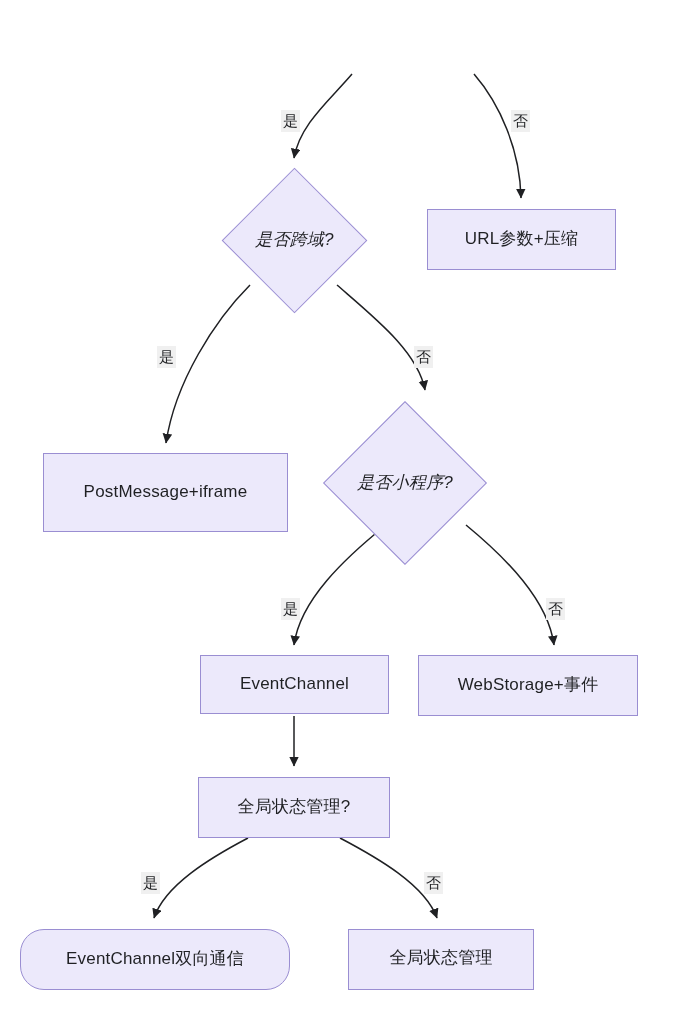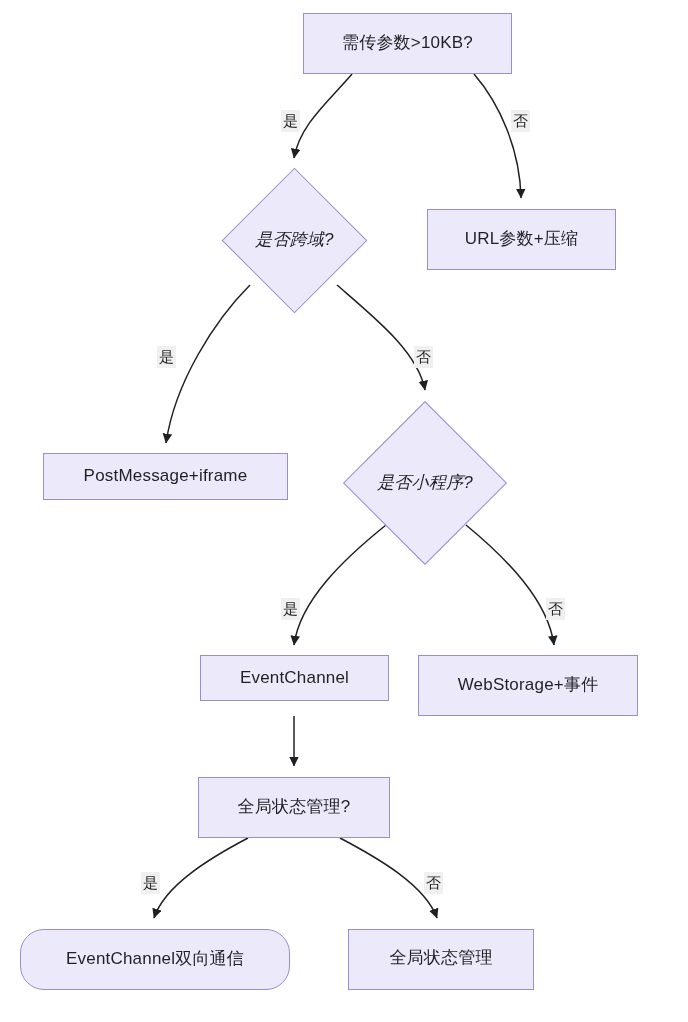--- a/index.html
+++ b/index.html
@@ -99,43 +99,40 @@
 
     <path d="M 466,525 C 506,558 548,600 554,645" fill="none" stroke="#1f2023" stroke-width="1.5" marker-end="url(#arrowhead)"></path>
 
     <path d="M 294,716 L 294,766" fill="none" stroke="#1f2023" stroke-width="1.5" marker-end="url(#arrowhead)"></path>
 
     <path d="M 248,838 C 210,858 165,885 154,918" fill="none" stroke="#1f2023" stroke-width="1.5" marker-end="url(#arrowhead)"></path>
 
     <path d="M 340,838 C 378,858 425,885 437,918" fill="none" stroke="#1f2023" stroke-width="1.5" marker-end="url(#arrowhead)"></path>
   </svg>
 
-  <div class="node rect" style="left:303px; top:13px; width:209px; height:61px;">
-    <span>需传参数&gt;10KB?</span>
-  </div>
 
   <div class="node diamond" style="left:222px; top:168px; width:145px; height:145px;">
     <span class="diamond-shape"></span>
     <span class="diamond-label">是否跨域?</span>
   </div>
 
   <div class="node rect" style="left:427px; top:209px; width:189px; height:61px;">
     <span>URL参数+压缩</span>
   </div>
 
-  <div class="node rect" style="left:43px; top:453px; width:245px; height:47px;">
+  <div class="node rect" style="left:43px; top:453px; width:245px; height:79px;">
     <span>PostMessage+iframe</span>
   </div>
 
-  <div class="node diamond" style="left:343px; top:401px; width:164px; height:164px;">
+  <div class="node diamond" style="left:323px; top:401px; width:164px; height:164px;">
     <span class="diamond-shape" style="width:116px;height:116px;margin-left:-58px;margin-top:-58px;"></span>
     <span class="diamond-label">是否小程序?</span>
   </div>
 
-  <div class="node rect" style="left:200px; top:655px; width:189px; height:46px;">
+  <div class="node rect" style="left:200px; top:655px; width:189px; height:59px;">
     <span>EventChannel</span>
   </div>
 
   <div class="node rect" style="left:418px; top:655px; width:220px; height:61px;">
     <span>WebStorage+事件</span>
   </div>
 
   <div class="node rect" style="left:198px; top:777px; width:192px; height:61px;">
     <span>全局状态管理?</span>
   </div>

